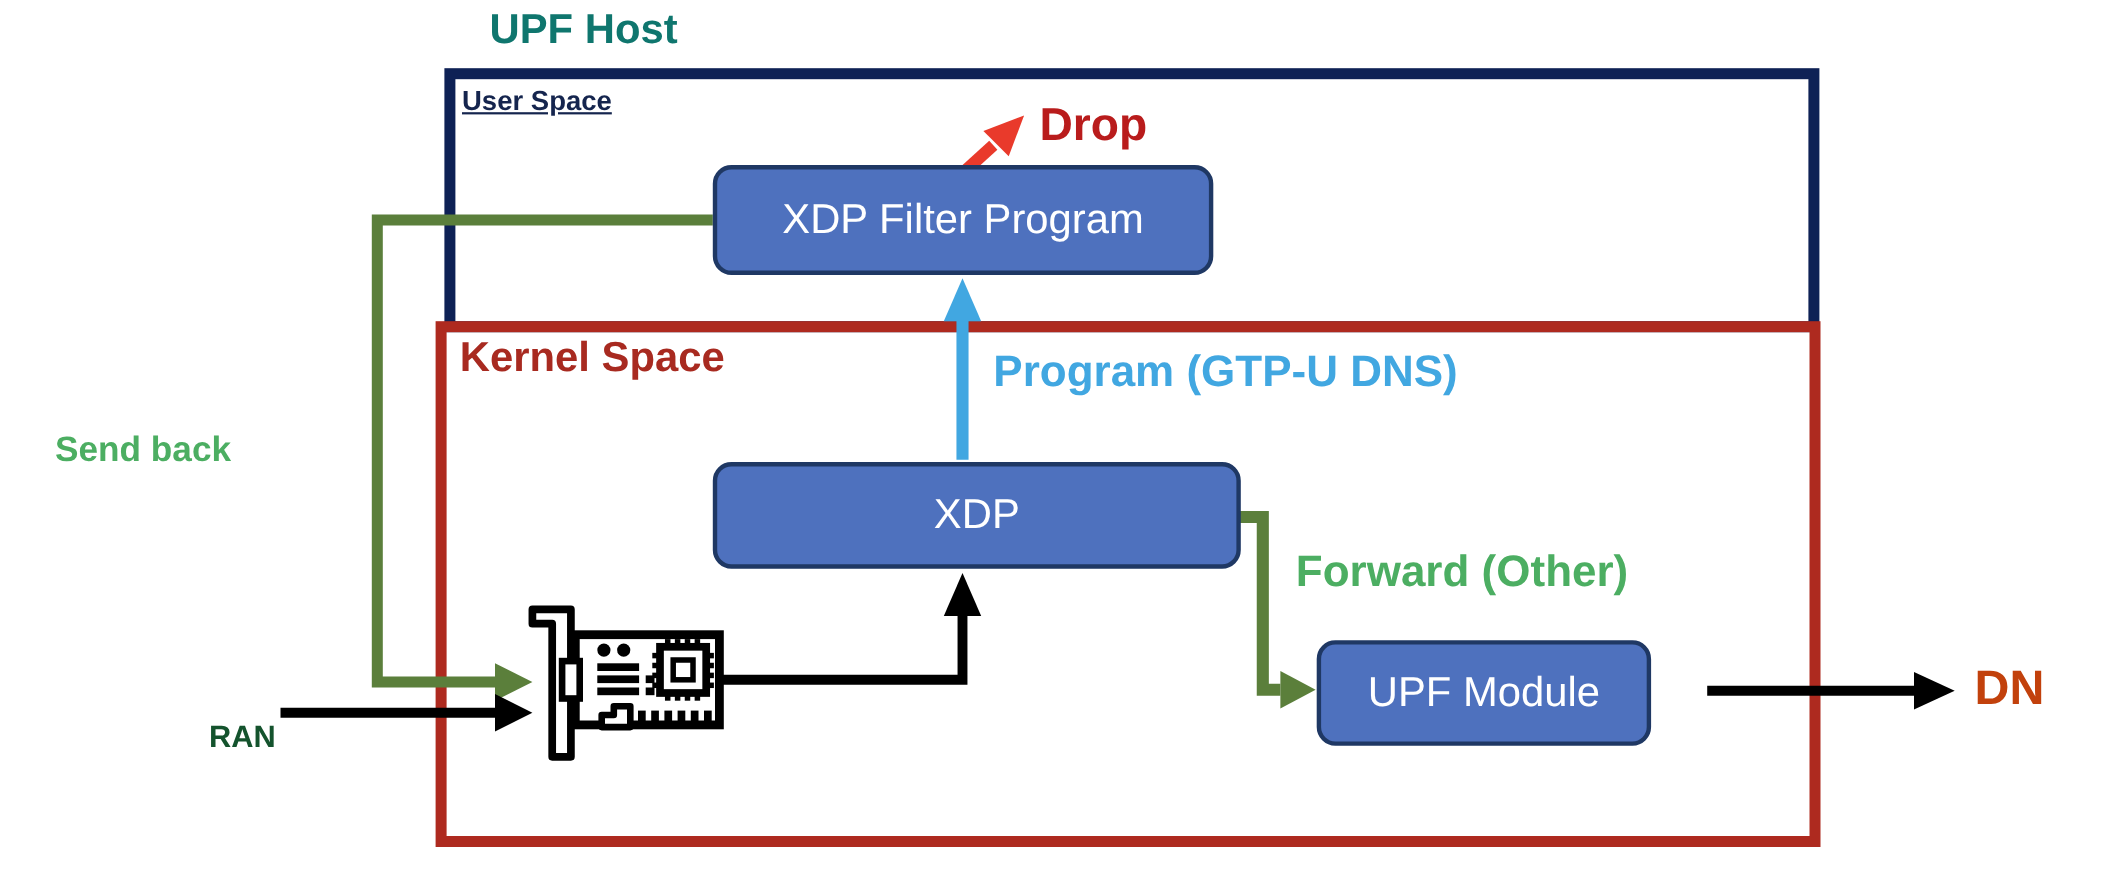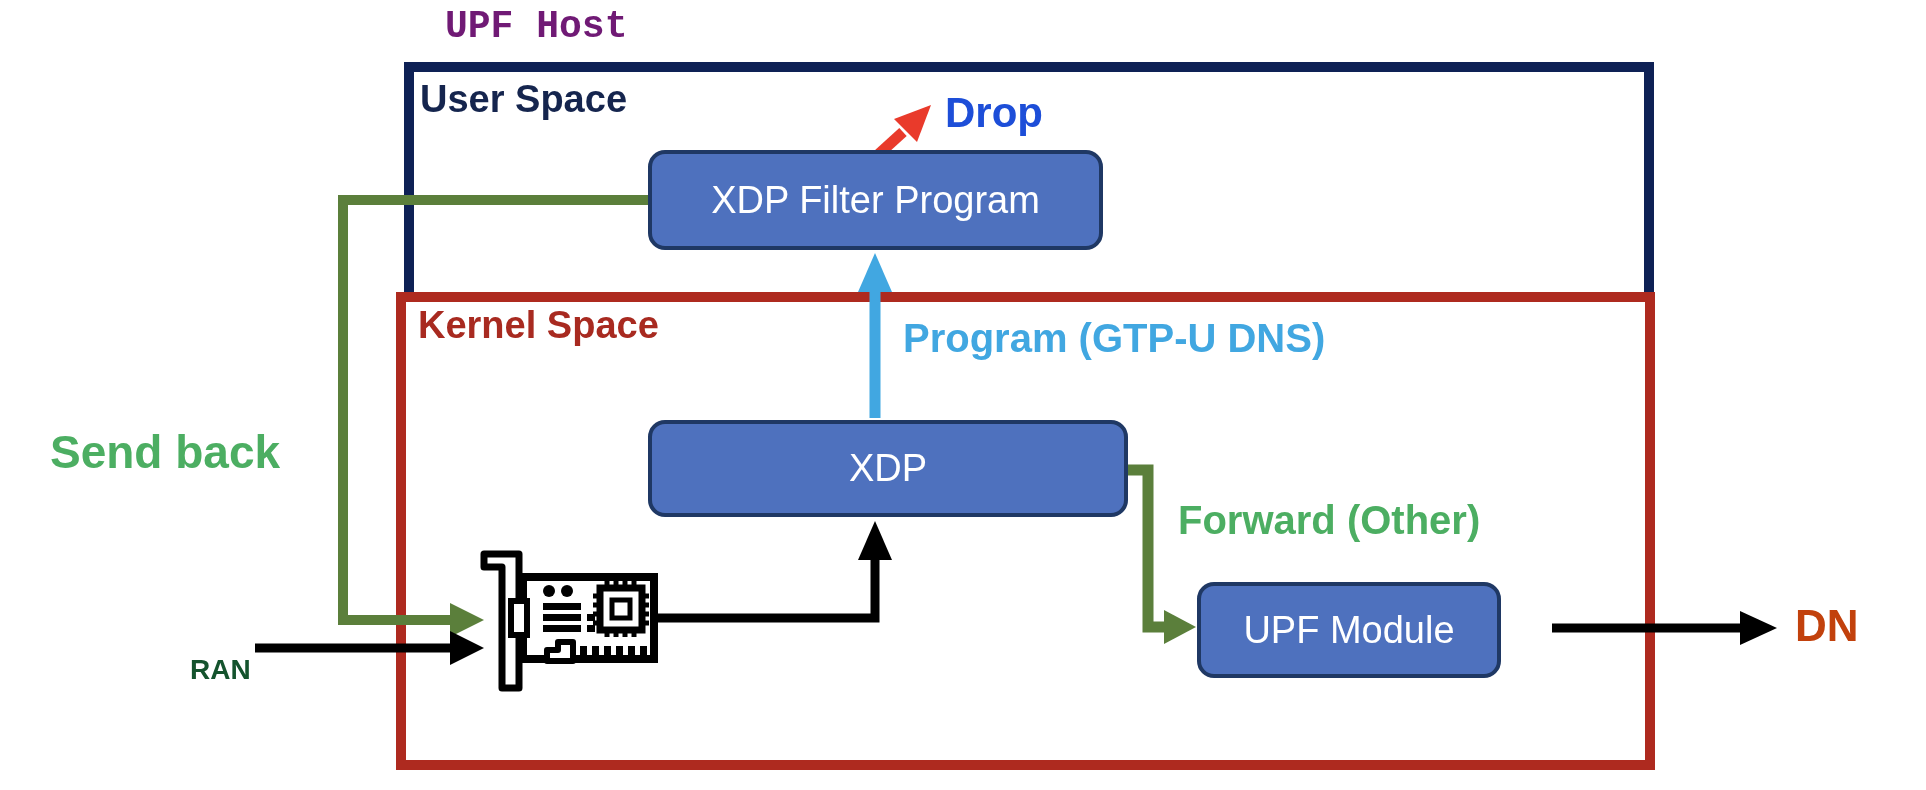--- a/index.html
+++ b/index.html
@@ -15,27 +15,27 @@
   .node{
     position:absolute;box-sizing:border-box;background:#4E71BE;border:4px solid #1F3864;
     border-radius:17px;display:flex;align-items:center;justify-content:center;
     color:#ffffff;font-size:38px;font-weight:400;white-space:nowrap;text-align:right;
   }
   .node.filter{left:648px;top:150px;width:455px;height:100px;}
   .node.xdp{left:648px;top:420px;width:480px;height:97px;}
   .node.upf{left:1197px;top:582px;width:304px;height:96px;}
   
   .lbl{position:absolute;font-weight:700;white-space:nowrap;line-height:1;}
-  .lbl.title{left:445px;top:8px;font-size:38px;color:#701a75;font-family:Liberation Mono, monospace;}
-  .lbl.user-space{left:420px;top:80px;font-size:38px;color:#15254E;}
+  .lbl.title{left:445px;top:8px;font-size:38px;color:#0f766e;}
+  .lbl.user-space{left:420px;top:80px;font-size:25px;color:#15254E;text-decoration:underline;}
   .lbl.kernel-space{left:418px;top:306px;font-size:38px;color:#A82A20;}
-  .lbl.send-back{left:50px;top:392px;font-size:46px;color:#4CAE62;margin-top:37px;}
+  .lbl.send-back{left:50px;top:392px;font-size:32px;color:#4CAE62;}
   .lbl.redirect{left:903px;top:318px;font-size:40px;color:#41A7E1;}
   .lbl.forward{left:1178px;top:500px;font-size:40px;color:#4CAE62;text-align:right;}
-  .lbl.drop{left:945px;top:92px;font-size:42px;color:#1d4ed8;}
+  .lbl.drop{left:945px;top:92px;font-size:42px;color:#b91c1c;}
   .lbl.ran{left:190px;top:656px;font-size:28px;color:#14532d;}
   .lbl.dn{left:1795px;top:604px;font-size:44px;color:#c2410c;}
   svg.connectors{position:absolute;left:0;top:0;width:1926px;height:790px;}
 </style>
 </head>
 <body>
 
 <div class="canvas">
 
   <div class="region user"></div>

